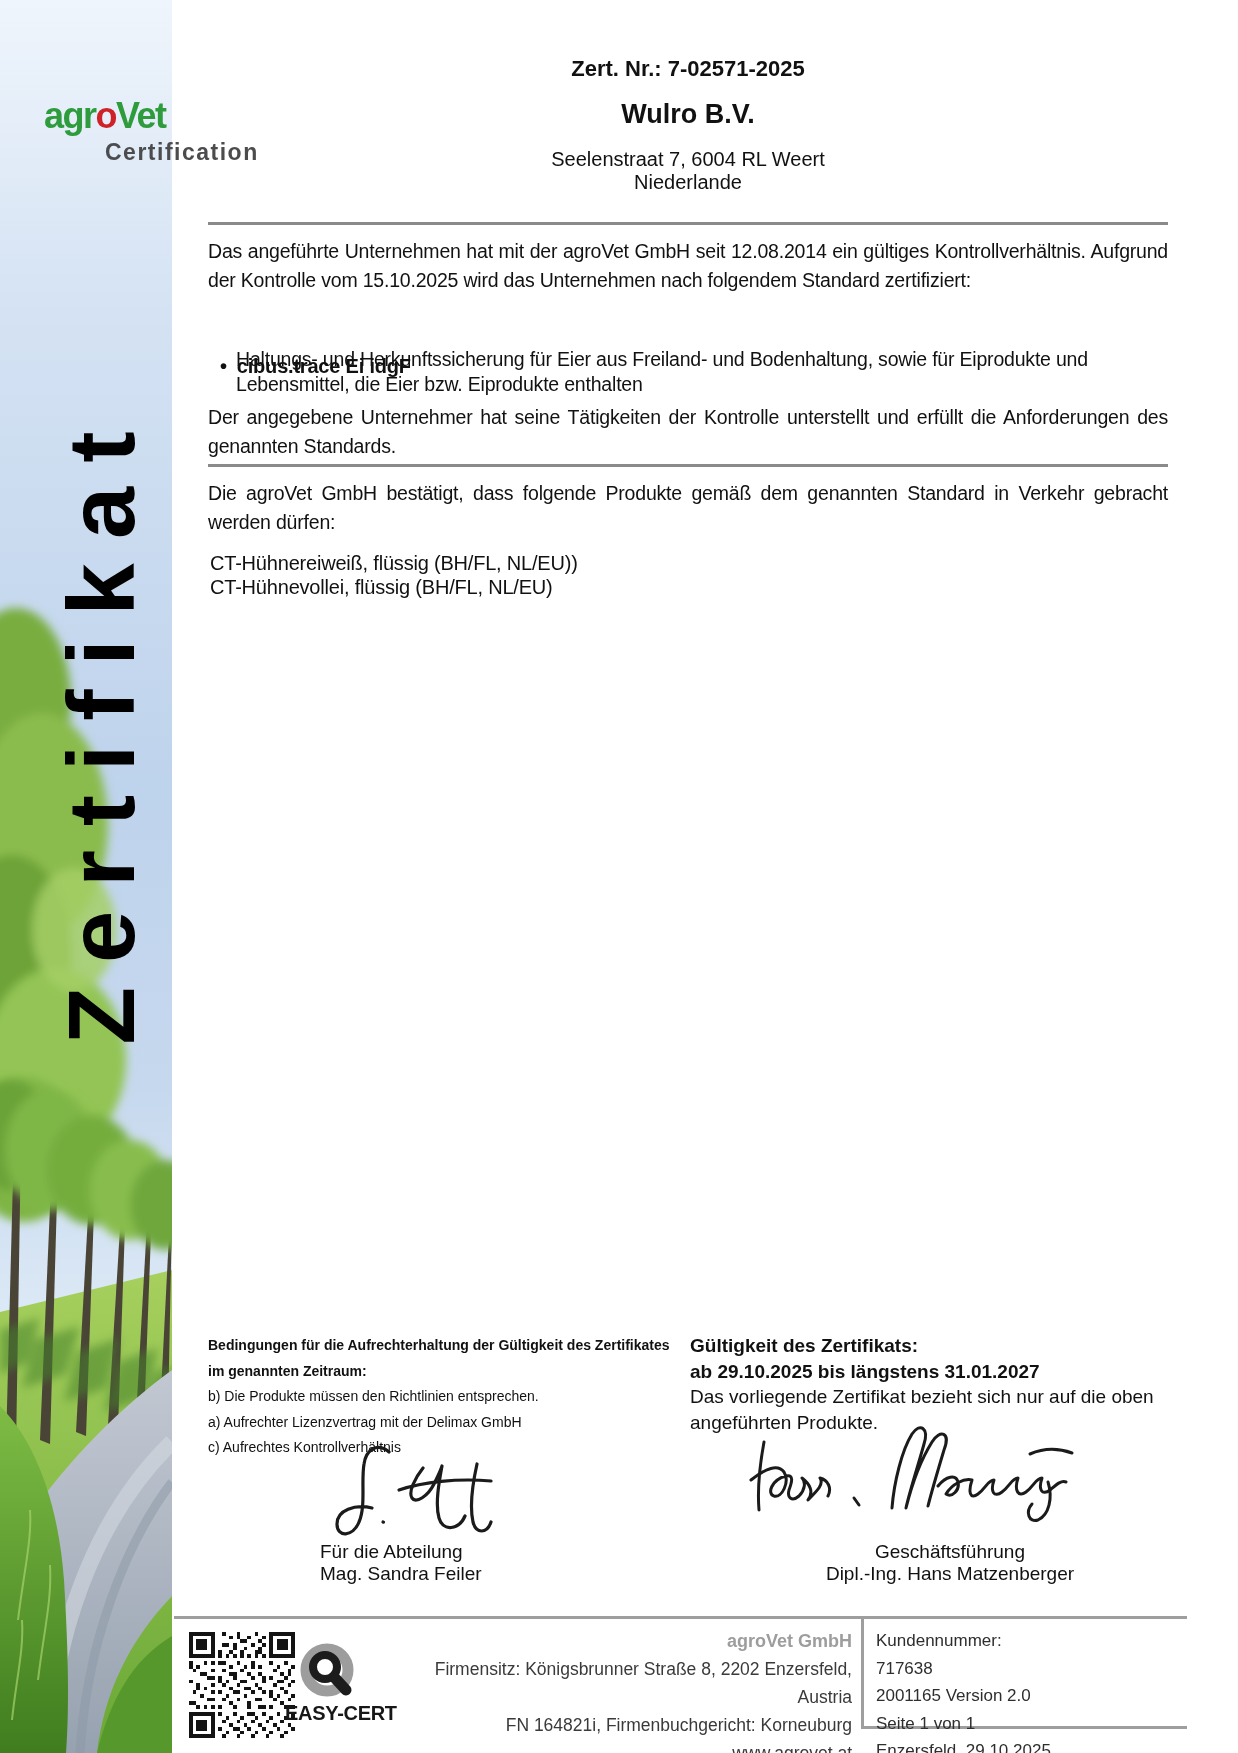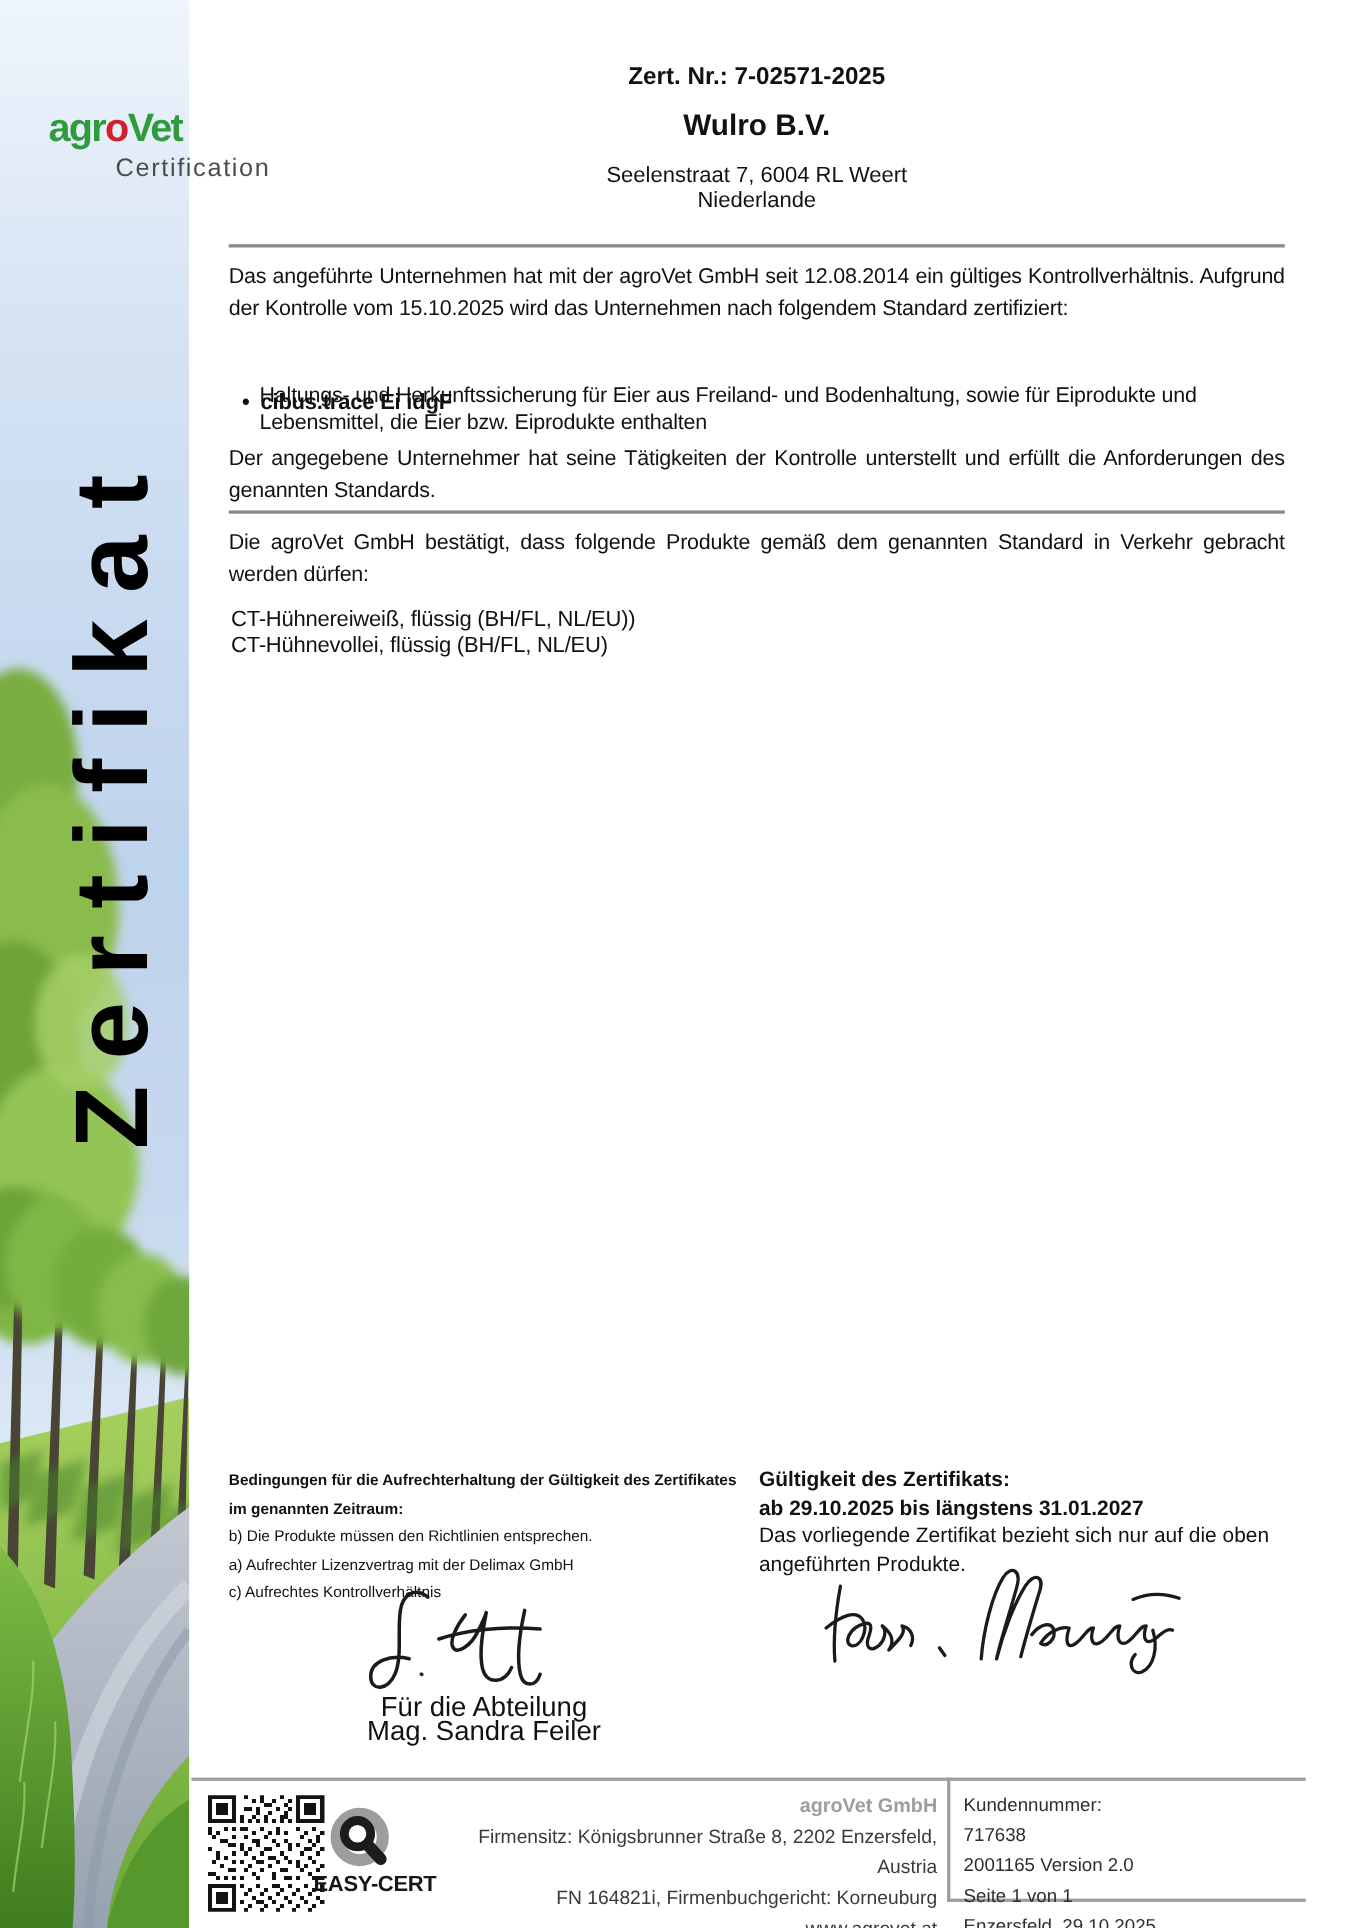--- a/index.html
+++ b/index.html
@@ -13,21 +13,21 @@
   .vertical-title{position:absolute;left:-268px;top:676px;width:740px;height:100px;
     transform:rotate(-90deg);transform-origin:center;
     font-size:94px;font-weight:700;letter-spacing:24px;color:#000;
     text-align:center;line-height:100px;white-space:nowrap;}
 
   
   .brand-logo{position:absolute;left:44px;top:90px;font-size:36px;font-weight:700;
     letter-spacing:-1.5px;line-height:52px;}
   .brand-green{color:#2e9b3c;}
   .brand-red{color:#cf2128;}
-  .brand-sub{position:absolute;left:105px;top:139px;font-size:23px;font-weight:400;
+  .brand-sub{position:absolute;left:105px;top:139px;font-size:23px;font-weight:700;
     color:#4c4c4e;letter-spacing:1.5px;}
 
   
   .header{position:absolute;left:208px;top:56px;width:960px;text-align:center;}
   .cert-no{font-size:22px;font-weight:700;margin:0 0 17px 0;}
   .company{font-size:27px;font-weight:700;margin:0 0 18px 0;}
   .addr{font-size:20px;line-height:23px;margin:0;}
 
   .rule{position:absolute;left:208px;width:960px;height:3px;background:#8a8a8a;}
 
@@ -44,22 +44,22 @@
   
   .cond-left{position:absolute;left:208px;top:1333px;width:468px;font-size:14px;
     line-height:25.5px;}
   .cond-right{position:absolute;left:690px;top:1333px;width:490px;font-size:19px;
     line-height:25.5px;}
   .bold{font-weight:700;}
 
   
   .sig-svg-left{position:absolute;left:325px;top:1434px;}
   .sig-svg-right{position:absolute;left:742px;top:1420px;}
-  .sig-cap-left{position:absolute;left:320px;top:1541px;width:240px;text-align:center;
-    font-size:25px;line-height:22px;}
+  .sig-cap-left{position:absolute;left:320px;top:1541px;width:240px;text-align:left;
+    font-size:19px;line-height:22px;}
   .sig-cap-right{position:absolute;left:790px;top:1541px;width:320px;text-align:center;
     font-size:19px;line-height:22px;}
 
   
   .f-topline{position:absolute;left:174px;top:1616px;width:1013px;height:3px;background:#9e9e9e;}
   .f-vline{position:absolute;left:861px;top:1616px;width:3px;height:113px;background:#9e9e9e;}
   .f-bottomline{position:absolute;left:861px;top:1726px;width:326px;height:3px;background:#9e9e9e;}
   .qr{position:absolute;left:189px;top:1632px;width:106px;height:106px;}
   .ec-logo{position:absolute;left:296px;top:1640px;}
   .ec-text{position:absolute;left:285px;top:1702px;font-size:20px;font-weight:700;
@@ -225,20 +225,24 @@
       <path d="M150,88 C152,62 160,30 170,14 C178,2 187,8 182,24 C176,46 168,70 164,88 C170,64 180,38 190,22 C198,9 209,12 202,30 C196,50 190,70 186,86"></path>
       <path d="M196,66 C204,56 214,54 216,62 C218,70 210,78 204,74 C210,64 222,58 230,60 C226,72 228,80 236,74 C244,68 246,60 252,60 C248,72 252,78 260,72 C268,66 270,58 276,58 C272,70 276,78 284,72 C292,66 294,58 300,58 C296,70 300,76 308,70 C314,65 319,60 324,62"></path>
       <path d="M288,34 C302,28 316,28 330,33"></path>
       <path d="M306,62 C311,78 307,95 296,100 C287,103 283,92 290,84"></path>
     </g>
   </svg>
   <div class="sig-cap-left">
     <div>Für die Abteilung</div>
     <div>Mag. Sandra Feiler</div>
   </div>
+  <div class="sig-cap-right">
+    <div>Geschäftsführung</div>
+    <div>Dipl.-Ing. Hans Matzenberger</div>
+  </div>
 
   <div class="f-topline"></div>
   <div class="f-vline"></div>
   <div class="f-bottomline"></div>
 
   <svg class="qr" viewBox="0 0 29 29" shape-rendering="crispEdges">
     <rect width="29" height="29" fill="#fff"></rect>
     <path fill="#131313" fill-rule="evenodd" d="M0,0h7v7H0z M1,1h5v5H1z M2,2h3v3H2z M22,0h7v7h-7z M23,1h5v5h-5z M24,2h3v3h-3z M0,22h7v7H0z M1,23h5v5h-5z M2,24h3v3h-3z"></path>
     <path fill="#131313" d="M8 6h1v1H8z M10 6h1v1h-1z M12 6h1v1h-1z M14 6h1v1h-1z M16 6h1v1h-1z M18 6h1v1h-1z M20 6h1v1h-1z M6 8h1v1H6z M6 10h1v1H6z M6 12h1v1H6z M6 14h1v1H6z M6 16h1v1H6z M6 18h1v1H6z M6 20h1v1H6z
       M9 0h1v1H9z M11 1h1v1h-1z M13 0h1v2h-1z M14 2h2v1h-2z M16 1h1v1h-1z M18 0h1v1h-1z M19 2h1v1h-1z M20 1h1v1h-1z M9 3h2v1H9z M12 3h1v2h-1z M15 4h1v1h-1z M17 3h1v1h-1z M19 4h1v1h-1z M20 3h1v1h-1z M8 5h1v1H8z M11 5h1v1h-1z M14 5h1v1h-1z M18 5h2v1h-2z

